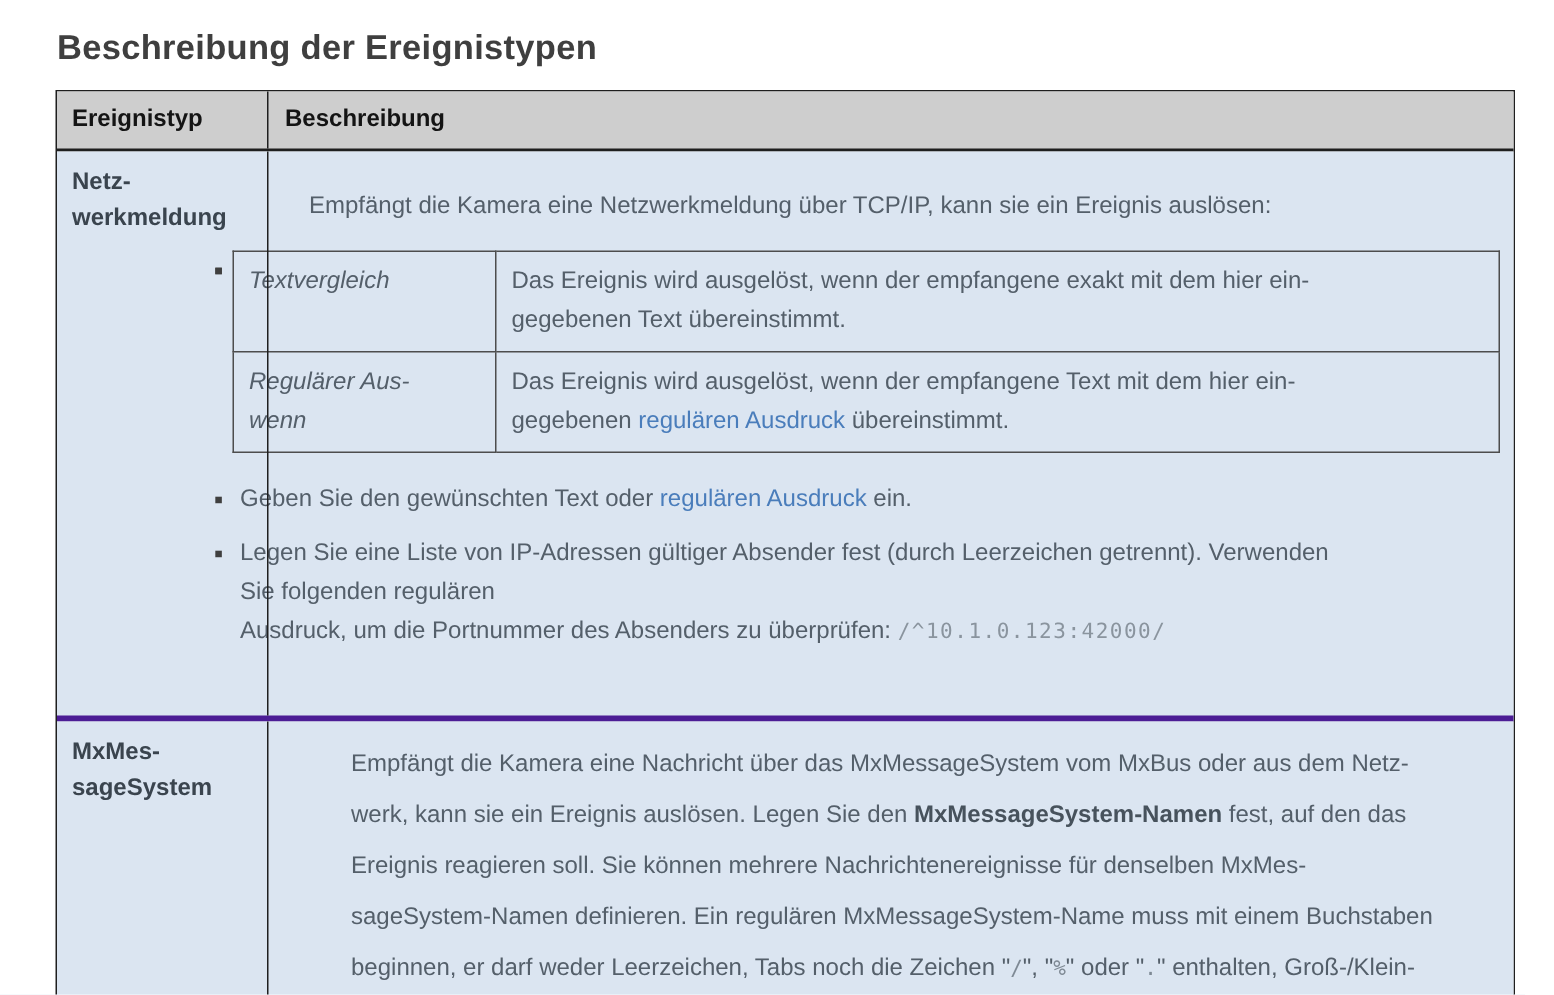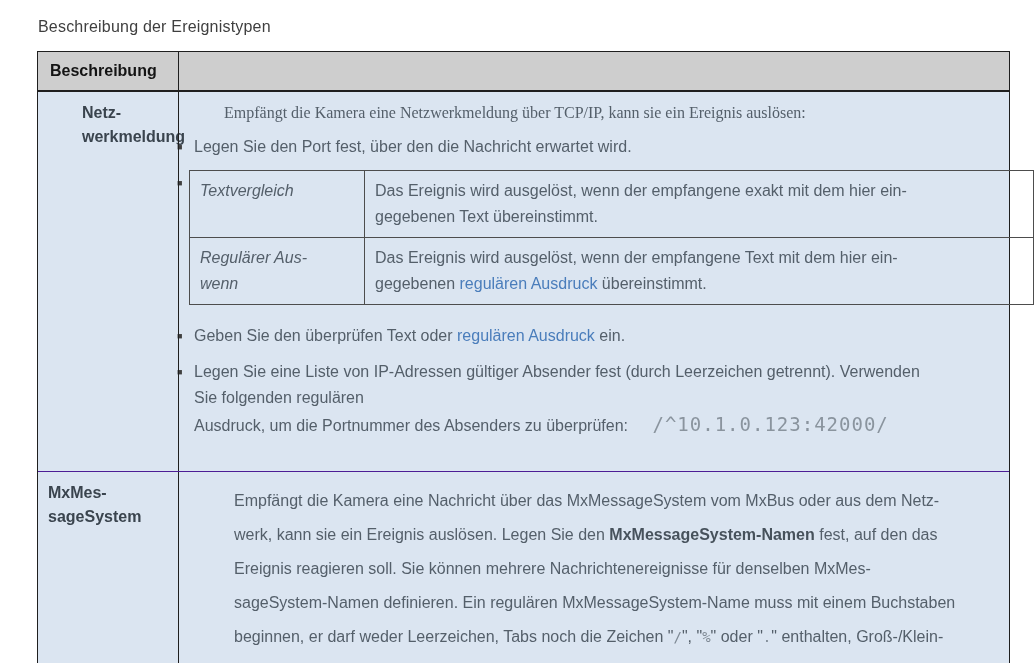--- a/index.html
+++ b/index.html
@@ -4,32 +4,32 @@
 <style>
   * { box-sizing: border-box; }
   html, body { margin: 0; padding: 0; background: #ffffff; }
   body {
     width: 1036px; height: 663px; overflow: hidden;
     font-family: "Liberation Sans", sans-serif;
     -webkit-font-smoothing: antialiased;
   }
   h1.page-title {
     margin: 18px 0 0 38px;
-    font-size: 16px; font-weight: normal; color: #3f3f3f;
+    font-size: 23px; font-weight: bold; color: #3f3f3f;
     letter-spacing: 0.2px;
   }
   .doc-table {
     margin: 15px 0 0 37px;
     width: 973px;
     border: 1px solid #1f1f1f;
     border-bottom-width: 2px;
   }
   .trow { display: flex; position: relative; background: #dbe5f1; }
   .trow.thead { background: #cecece; border-bottom: 2px solid #1f1f1f; height: 40px; }
-  .trow.body-row-1 { min-height: 380px; border-bottom: 1px solid #4c1d95; padding-left: 34px; }
+  .trow.body-row-1 { min-height: 380px; border-bottom: 4px solid #4c1d95; }
   .trow.body-row-2 { min-height: 164px; gap: 44px; }
   
   .trow::after {
     content: ""; position: absolute; left: 140px; top: 0; bottom: 0;
     width: 1px; background: #1f1f1f; z-index: 5; pointer-events: none;
   }
   .keycell {
     flex: 0 0 140px; max-width: 140px;
     padding: 9px 6px 0 10px;
     font-weight: bold; font-size: 16px; line-height: 24px;
@@ -38,21 +38,21 @@
   .thead .keycell, .thead .desccell {
     color: #141414; font-weight: bold; font-size: 16px;
     padding-top: 0; display: flex; align-items: center;
   }
   .desccell {
     flex: 1; padding: 8px 14px 0 12px;
     font-size: 16px; line-height: 26px; color: #545f6a;
     position: relative; z-index: 2; border-radius: 18px;
   }
   .thead .desccell { padding-top: 0; }
-  p.intro { margin: 0; font-family: Liberation Serif, serif; }
+  p.intro { margin: 16px; }
   ul.bullets { list-style: none; margin: 8px 0 0 0; padding: 0; }
   ul.bullets li {
     position: relative; margin: 0 0 10px -30px; line-height: 26px;
   }
   span.marker {
     position: absolute; left: -17px; top: 0;
     font-size: 9px; line-height: 26px; color: #3f3f3f;
   }
   .prewrap { white-space: pre-line; }
   table.inner {
@@ -65,51 +65,51 @@
     border: 1px solid #4d4d4d;
     vertical-align: top;
     padding: 7px 10px;
     font-size: 16px; line-height: 26px; color: #545f6a;
     white-space: pre-line;
   }
   table.inner td.ikey { width: 175px; font-style: italic; }
   a.doclink { color: #4a7dbb; text-decoration: none; cursor: pointer; margin-top: 28px; }
   .mono {
     font-family: "DejaVu Sans Mono", monospace;
-    font-size: 19px; color: #8a949e; letter-spacing: 1px; margin-left: 20px;
+    font-size: 14px; color: #8a949e; letter-spacing: 1px;
   }
   .mono-ch {
     font-family: "DejaVu Sans Mono", monospace;
     font-size: 14px; color: #7e8994;
   }
   .row2-par { margin: 0; padding-top: 4px; white-space: pre-line; line-height: 34px; }
   .row2-par b { color: #47525c; }
 </style>
 </head>
 <body>
 
 <h1 class="page-title">Beschreibung der Ereignistypen</h1>
 
 <div class="doc-table">
 
   <div class="trow thead">
+    <div class="keycell">Ereignistyp</div>
     <div class="desccell">Beschreibung</div>
   </div>
 
   <div class="trow body-row-1">
     <div class="keycell">Netz-
 werkmeldung</div>
     <div class="desccell">
 
       <p class="intro">Empfängt die Kamera eine Netzwerkmeldung über TCP/IP, kann sie ein Ereignis auslösen:</p>
 
       <ul class="bullets">
         <li>
           <span class="marker">■</span>
-          <span>Legen Sie den Port fest, über den die Nachricht erwartet wird.</span>
         </li>
         <li>
           <span class="marker">■</span>
         </li>
       </ul>
 
       <table class="inner">
         <tbody>
           <tr>
             <td class="ikey">Textvergleich</td>
@@ -121,21 +121,21 @@
 wenn</td>
             <td><span>Das Ereignis wird ausgelöst, wenn der empfangene Text mit dem hier ein-
 gegebenen </span><a class="doclink">regulären Ausdruck</a><span> übereinstimmt.</span></td>
           </tr>
         </tbody>
       </table>
 
       <ul class="bullets">
         <li>
           <span class="marker">■</span>
-          <span>Geben Sie den überprüfen Text oder </span><a class="doclink">regulären Ausdruck</a><span> ein.</span>
+          <span>Geben Sie den gewünschten Text oder </span><a class="doclink">regulären Ausdruck</a><span> ein.</span>
         </li>
         <li>
           <span class="marker">■</span>
           <span class="prewrap">Legen Sie eine Liste von IP-Adressen gültiger Absender fest (durch Leerzeichen getrennt). Verwenden
 Sie folgenden regulären
 Ausdruck, um die Portnummer des Absenders zu überprüfen: </span><span class="mono">/^10.1.0.123:42000/</span>
         </li>
       </ul>
 
     </div>

